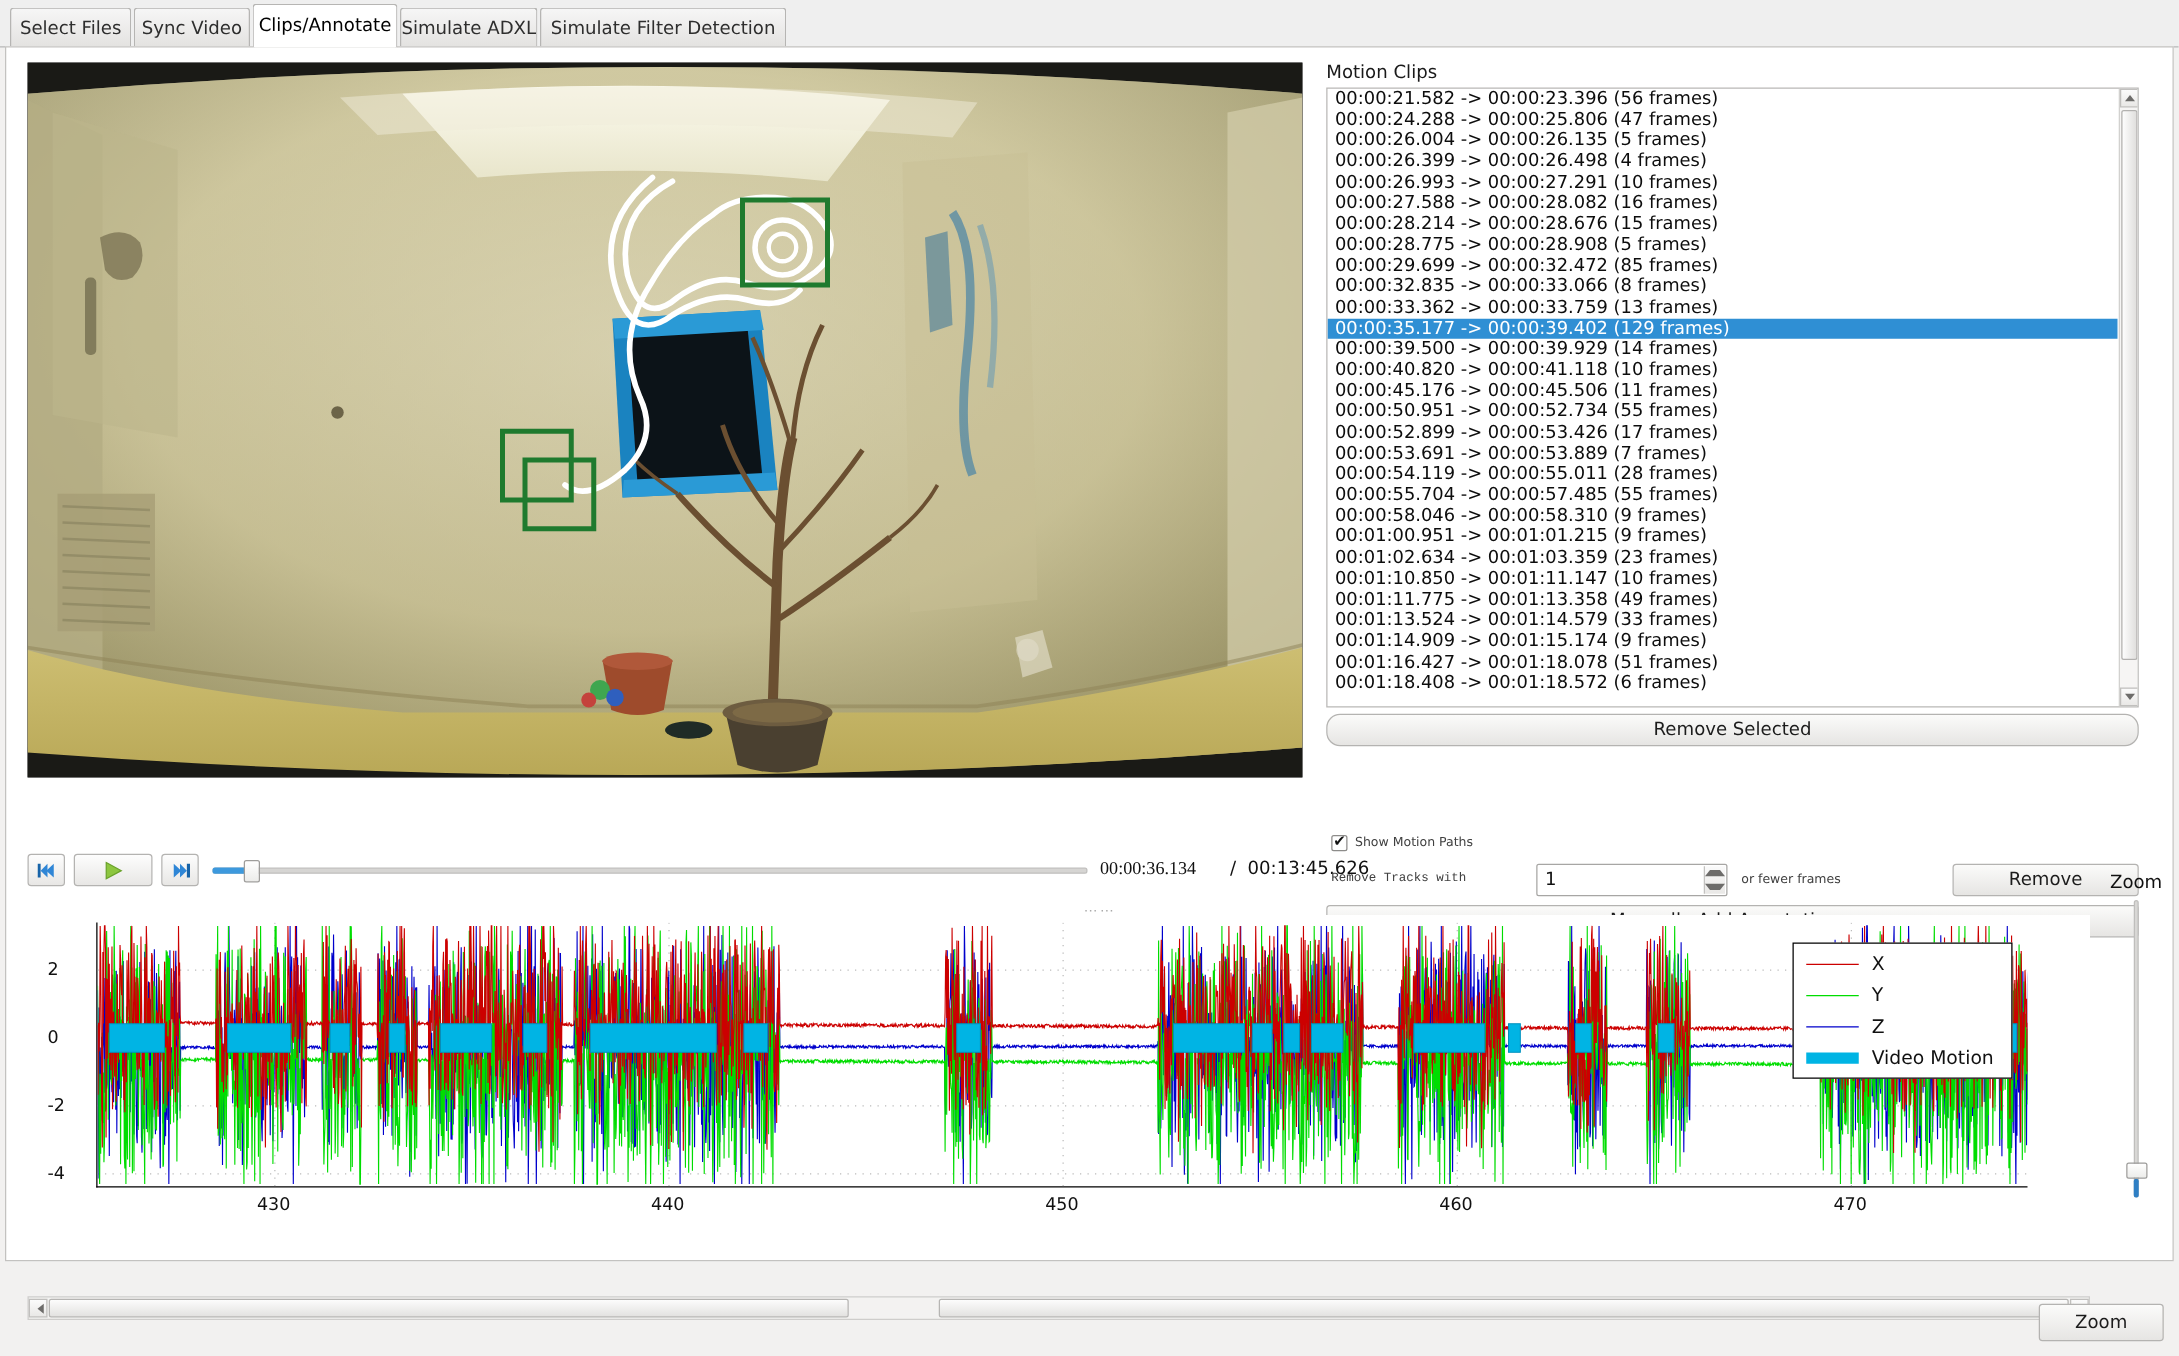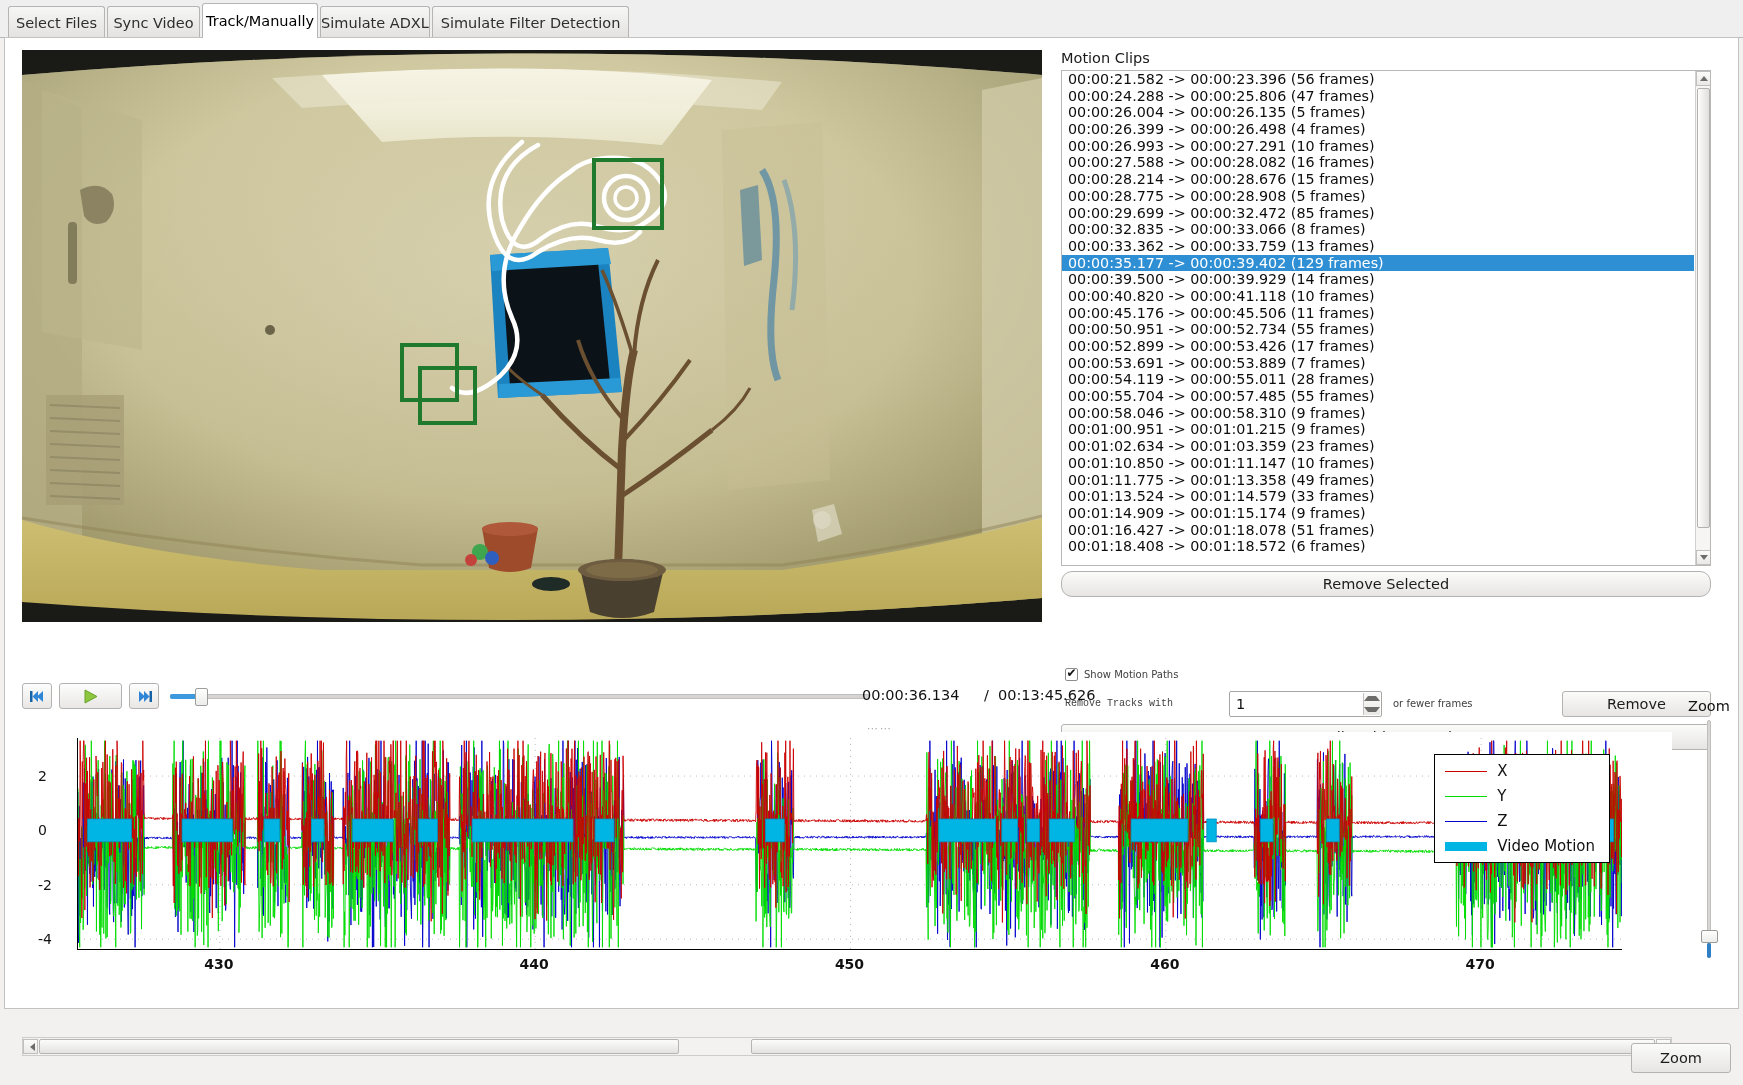--- a/index.html
+++ b/index.html
@@ -139,21 +139,21 @@
   .chartbox {
     position: absolute; left: 17px; top: 694px; width: 1650px; height: 262px;
     background: #fff;
   }
   .plot {
     position: absolute; left: 55px; top: 6px; width: 1545px; height: 212px;
     border-left: 1.5px solid #000; border-bottom: 1.5px solid #000;
     overflow: hidden;
   }
   .ytick { position: absolute; left: 16px; font-size: 14px; color: #111; transform: translateY(-50%); }
-  .xtick { position: absolute; top: 224px; font-size: 14px; color: #111; transform: translateX(-50%); font-weight: bold; }
+  .xtick { position: absolute; top: 224px; font-size: 14px; color: #111; transform: translateX(-50%); }
   .tickmark { position: absolute; left: -5px; width: 5px; height: 0; border-top: 1.5px solid #000; }
   .xtickmark { position: absolute; bottom: -5px; width: 0; height: 5px; border-left: 1.5px solid #000; }
 
   .legend {
     position: absolute; right: 62px; top: 22px;
     background: #fff; border: 1.5px solid #000; padding: 7px 14px 7px 10px;
     display: flex; flex-direction: column; gap: 7px; z-index: 5;
   }
   .lg-item { display: flex; align-items: center; gap: 10px; }
   .lg-line { width: 42px; height: 0; border-top: 1.5px solid #000; }
@@ -189,21 +189,21 @@
 <div class="app">
 
   <div class="tabbar">
     <div class="tab" style="left:8px;width:97px;">
         <span>Select Files</span>
       </div>
     <div class="tab" style="left:107px;width:93px;">
         <span>Sync Video</span>
       </div>
     <div class="tab active" style="left:202px;width:116px;">
-        <span>Track/Manually</span>
+        <span>Clips/Annotate</span>
       </div>
     <div class="tab" style="left:320px;width:110px;">
         <span>Simulate ADXL</span>
       </div>
     <div class="tab" style="left:432px;width:197px;">
         <span>Simulate Filter Detection</span>
       </div>
   </div>
 
   <div class="content">
@@ -328,21 +328,21 @@
       <div class="pbtn" style="left:107px;width:30px;">
         <svg width="15" height="13" viewBox="0 0 15 13">
           <polygon points="2,1 2,12 8,6.5" fill="#2f86d6"></polygon>
           <polygon points="7,1 7,12 12.5,6.5" fill="#2f86d6"></polygon>
           <rect x="12.5" y="1" width="2.5" height="11" fill="#1763a8"></rect>
         </svg>
       </div>
       <div class="seek-track" style="left:148px;width:700px;"></div>
       <div class="seek-fill" style="left:148px;width:29px;"></div>
       <div class="seek-handle" style="left:173px;"></div>
-      <div class="timelabel" style="left:840px;">00:00:36.134</div>
+      <div class="timelabel" style="left:858px;font-family:Liberation Serif, serif;">00:00:36.134</div>
       <div class="timelabel" style="left:962px;">/</div>
       <div class="timelabel" style="left:976px;">00:13:45.626</div>
     </div>
 
     <div class="mc-title">Motion Clips</div>
 
     <div class="cliplist">
       <div class="clip-rows" id="clip-rows">
           <div class="clip">00:00:21.582 -&gt; 00:00:23.396 (56 frames)</div>
           <div class="clip">00:00:24.288 -&gt; 00:00:25.806 (47 frames)</div>

